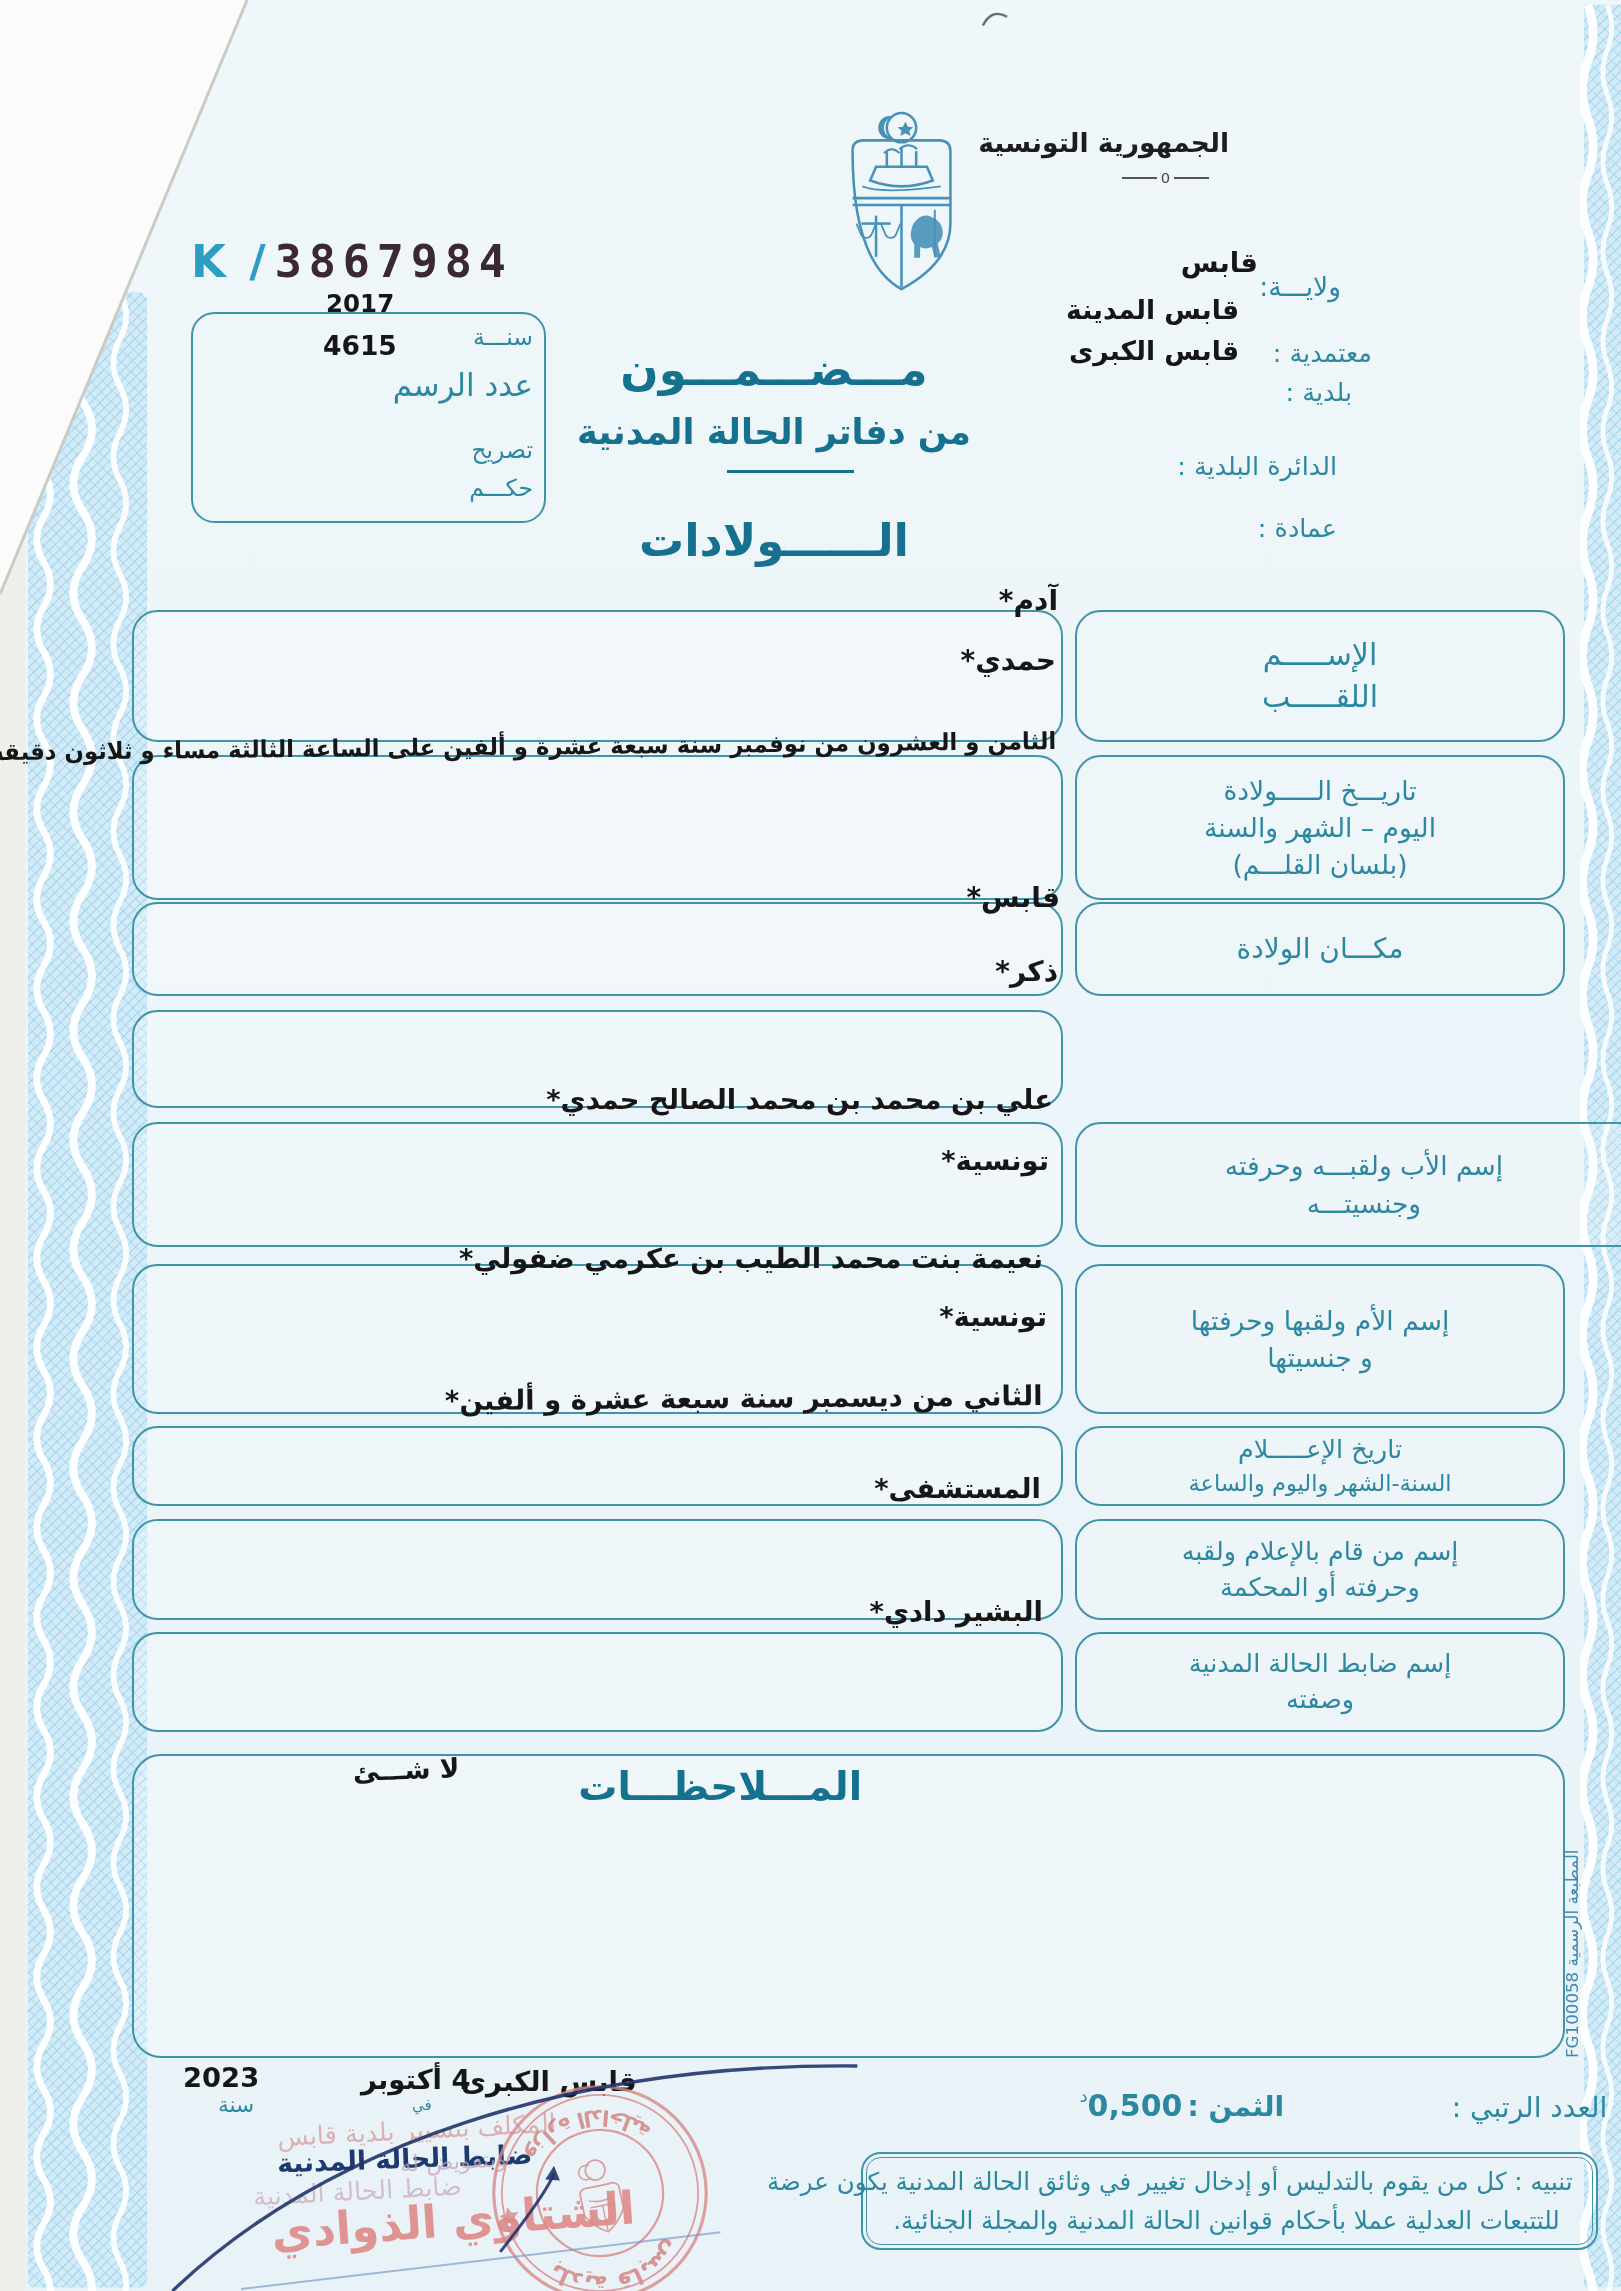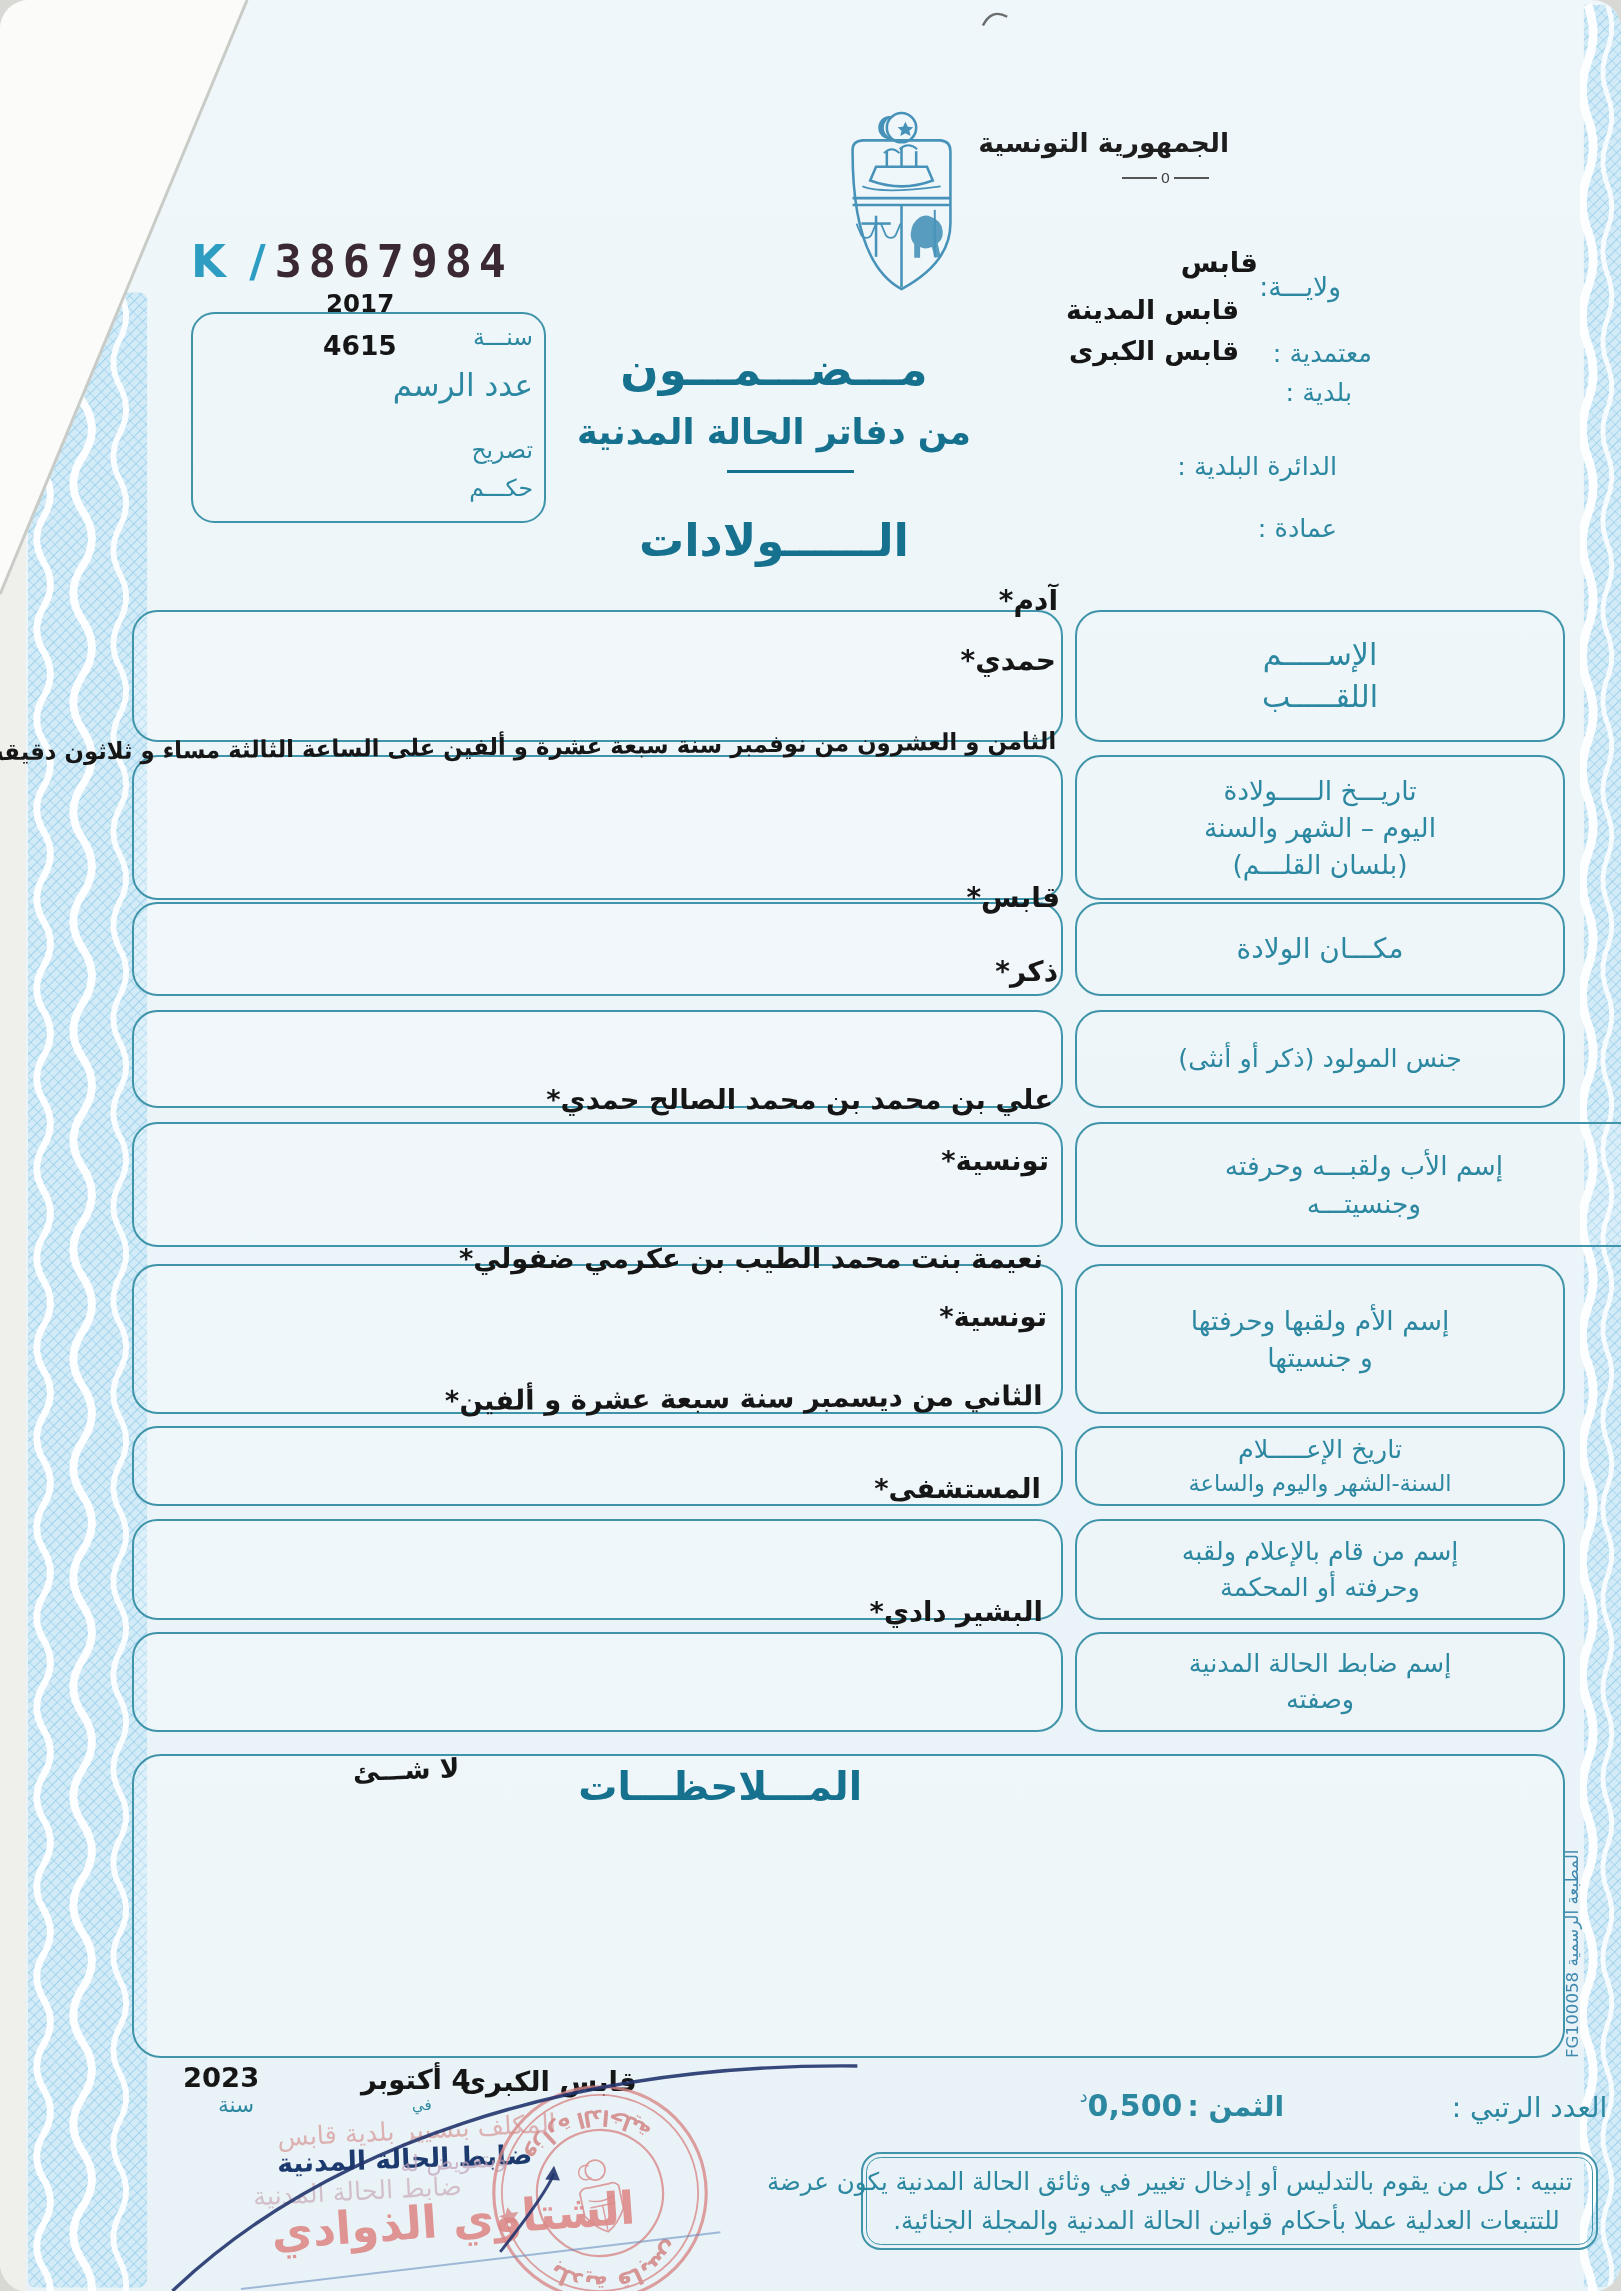--- a/index.html
+++ b/index.html
@@ -2,21 +2,21 @@
 <html lang="ar"><head>
 <meta charset="utf-8">
 <style>
   :root{
     --teal:#2c87a1; --title:#16718f; --border:#4094aa; --ink:#161616;
     --red:#d98484; --navy:#22346d; --pink:#df8a8a; --paper:#ecf5f8;
   }
   *{margin:0;padding:0;box-sizing:border-box}
   body{background:#d8d8d4;font-family:"DejaVu Sans",sans-serif}
   .page{position:relative;width:1621px;height:2292px;margin:0 auto;overflow:hidden;
-        background:linear-gradient(180deg,#eff7fa 0%,#ebf4f8 55%,#e9f3f7 100%);border-radius:29px;}
+        background:linear-gradient(180deg,#eff7fa 0%,#ebf4f8 55%,#e9f3f7 100%);}
   .abs{position:absolute}
   .lbl{color:var(--teal);white-space:nowrap;direction:rtl}
   .val{font-weight:bold;color:var(--ink);white-space:nowrap;direction:rtl}
   .box{border:2.9px solid var(--border);border-radius:25.5px;background:rgba(255,255,255,.25)}
   .lblbox{border:2.5px solid var(--border);border-radius:25.5px;display:flex;flex-direction:column;
           justify-content:center;align-items:center;direction:rtl;background:rgba(255,255,255,.15)}
   .lbl-line{color:var(--teal);line-height:1.4;white-space:nowrap}
   .title-line{width:490px;text-align:center;color:var(--title);font-weight:bold;direction:rtl;white-space:nowrap}
   .edge-left{background:#efefec}
   sup.cur{font-size:17.6px;vertical-align:13.7px}
@@ -133,23 +133,20 @@
     <div class="lbl-line">اللقـــــب</div>
   </div>
   <div class="abs lblbox" style="left:1075px;top:755px;width:490px;height:145px;font-size:26.5px">
     <div class="lbl-line">تاريـــخ الـــــولادة</div>
     <div class="lbl-line">اليوم – الشهر والسنة</div>
     <div class="lbl-line">(بلسان القلـــم)</div>
   </div>
   <div class="abs lblbox" style="left:1075px;top:902px;width:490px;height:94px;font-size:28px">
     <div class="lbl-line">مكـــان الولادة</div>
   </div>
-  <div class="abs lblbox" style="left:1075px;top:1010px;width:490px;height:98px;font-size:25.5px">
-    <div class="lbl-line">جنس المولود (ذكر أو أنثى)</div>
-  </div>
   <div class="abs lblbox" style="left:1075px;top:1122px;width:578px;height:125px;font-size:26.5px">
     <div class="lbl-line">إسم الأب ولقبـــه وحرفته</div>
     <div class="lbl-line">وجنسيتـــه</div>
   </div>
   <div class="abs lblbox" style="left:1075px;top:1264px;width:490px;height:150px;font-size:26.5px">
     <div class="lbl-line">إسم الأم ولقبها وحرفتها</div>
     <div class="lbl-line">و جنسيتها</div>
   </div>
   <div class="abs lblbox" style="left:1075px;top:1426px;width:490px;height:80px;font-size:25.5px">
     <div class="lbl-line">تاريخ  الإعـــــلام</div>

